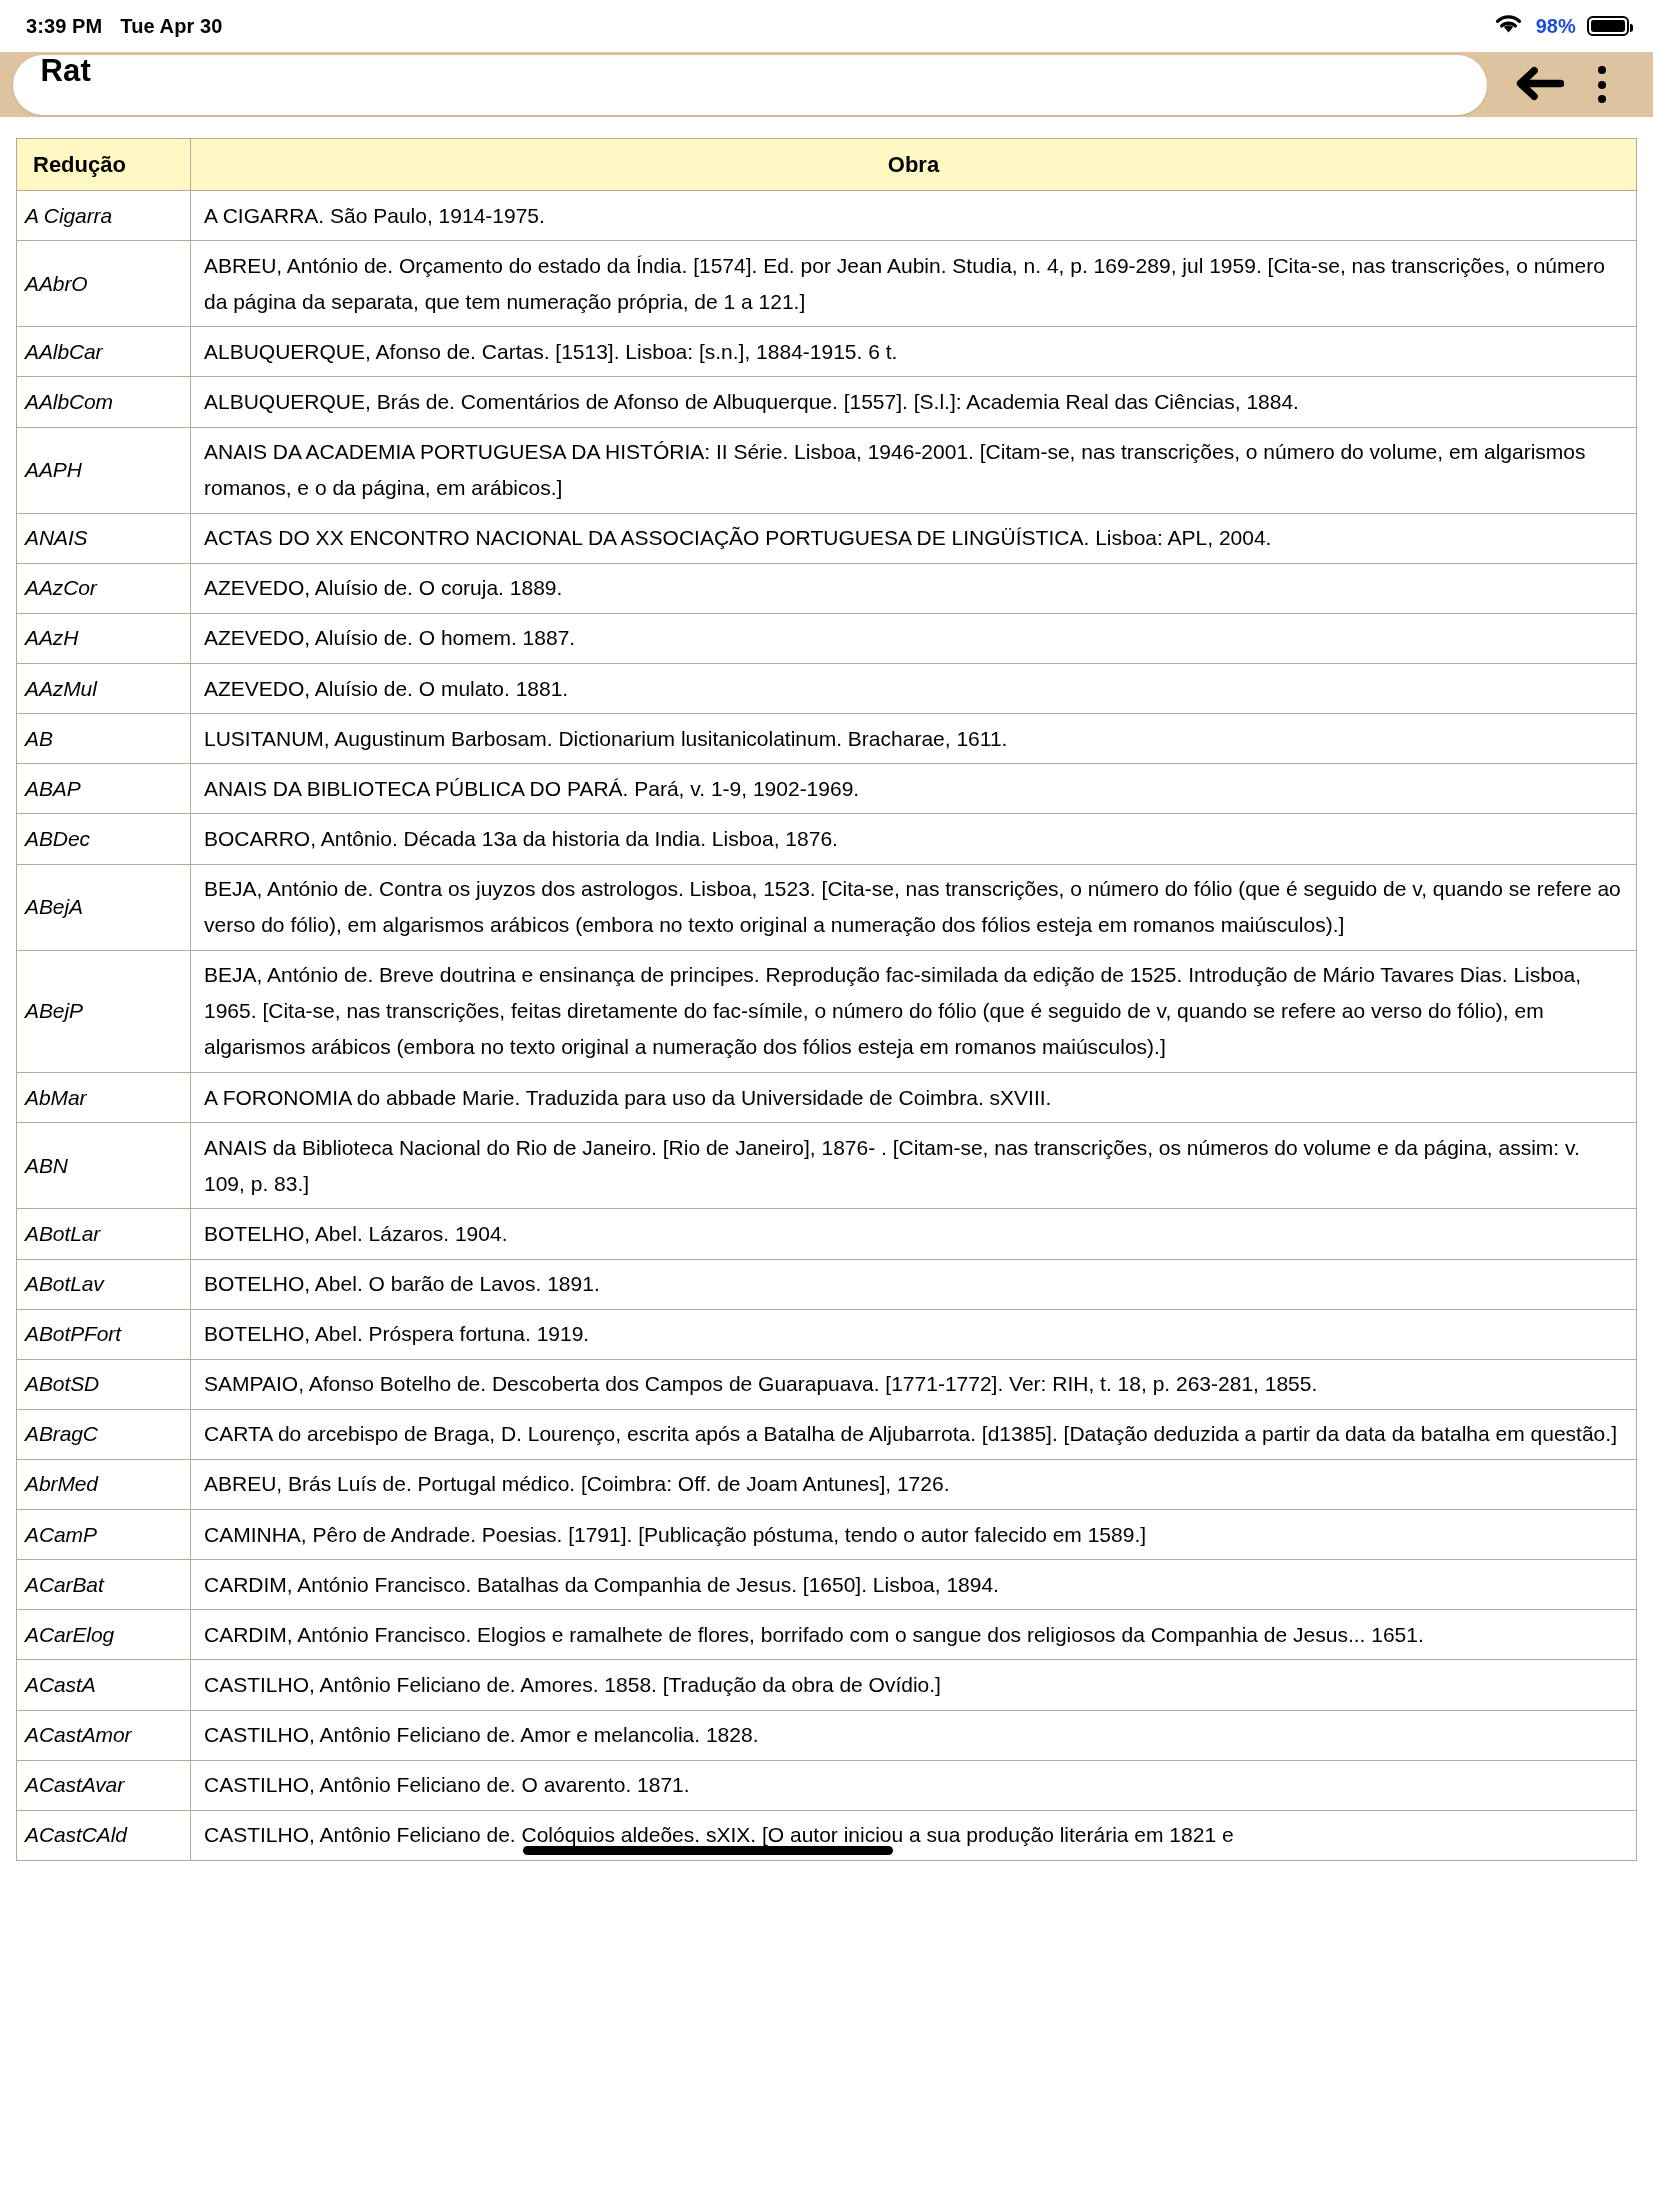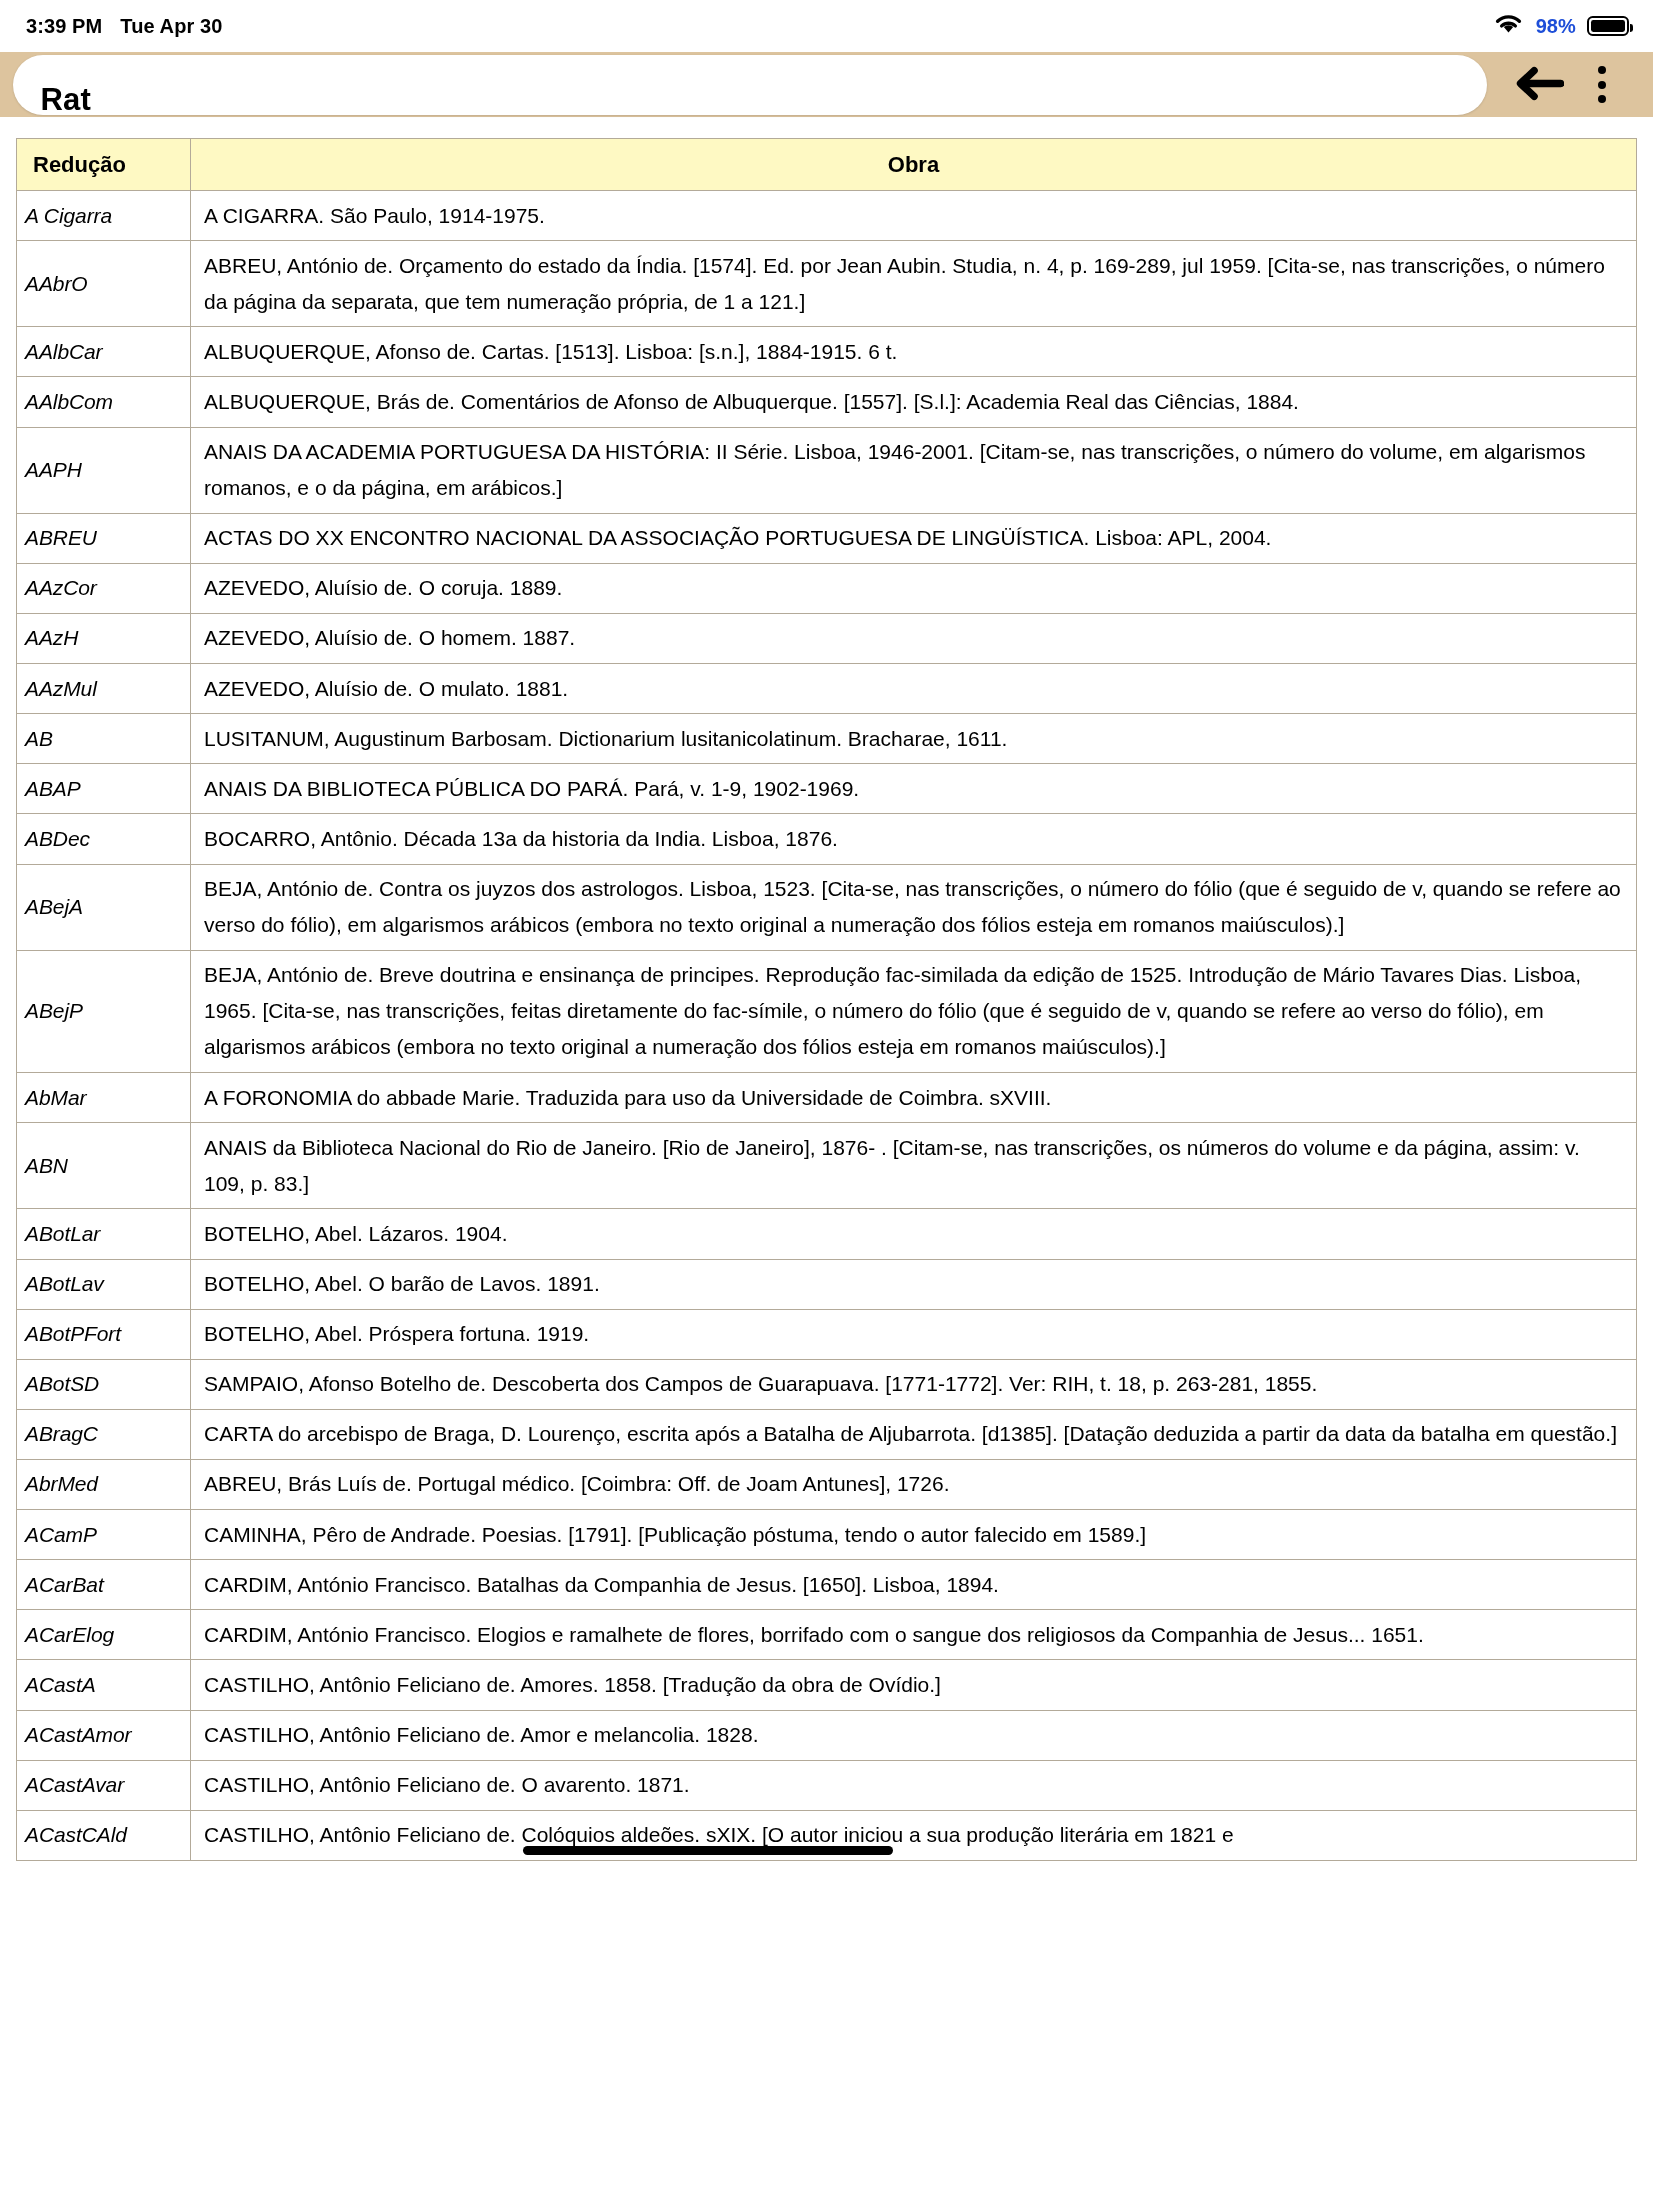--- a/index.html
+++ b/index.html
@@ -74,21 +74,21 @@
     align-items: center;
     padding: 0 19.4px 0 13px;
     gap: 0;
   }
   .searchfield {
     flex: 1;
     height: 60px;
     background: #ffffff;
     border-radius: 32px;
     display: flex;
-    align-items: flex-end;
+    align-items: flex-start;
     padding: 0 27.4px;
     box-shadow: 0 0.8px 2.4px rgba(0,0,0,0.14);
     margin-right: 21px;
   }
   .searchfield-text {
     font-size: 31px;
     font-weight: bold;
     color: #000;
     line-height: 1;
     letter-spacing: 0.2px;
@@ -248,21 +248,21 @@
         </tr>
       <tr>
           <td class="red">AAlbCom</td>
           <td class="obra">ALBUQUERQUE, Brás de. Comentários de Afonso de Albuquerque. [1557]. [S.l.]: Academia Real das Ciências, 1884.</td>
         </tr>
       <tr>
           <td class="red">AAPH</td>
           <td class="obra">ANAIS DA ACADEMIA PORTUGUESA DA HISTÓRIA: II Série. Lisboa, 1946-2001. [Citam-se, nas transcrições, o número do volume, em algarismos romanos, e o da página, em arábicos.]</td>
         </tr>
       <tr>
-          <td class="red">ABREU</td>
+          <td class="red">ANAIS</td>
           <td class="obra">ACTAS DO XX ENCONTRO NACIONAL DA ASSOCIAÇÃO PORTUGUESA DE LINGÜÍSTICA. Lisboa: APL, 2004.</td>
         </tr>
       <tr>
           <td class="red">AAzCor</td>
           <td class="obra">AZEVEDO, Aluísio de. O coruja. 1889.</td>
         </tr>
       <tr>
           <td class="red">AAzH</td>
           <td class="obra">AZEVEDO, Aluísio de. O homem. 1887.</td>
         </tr>

